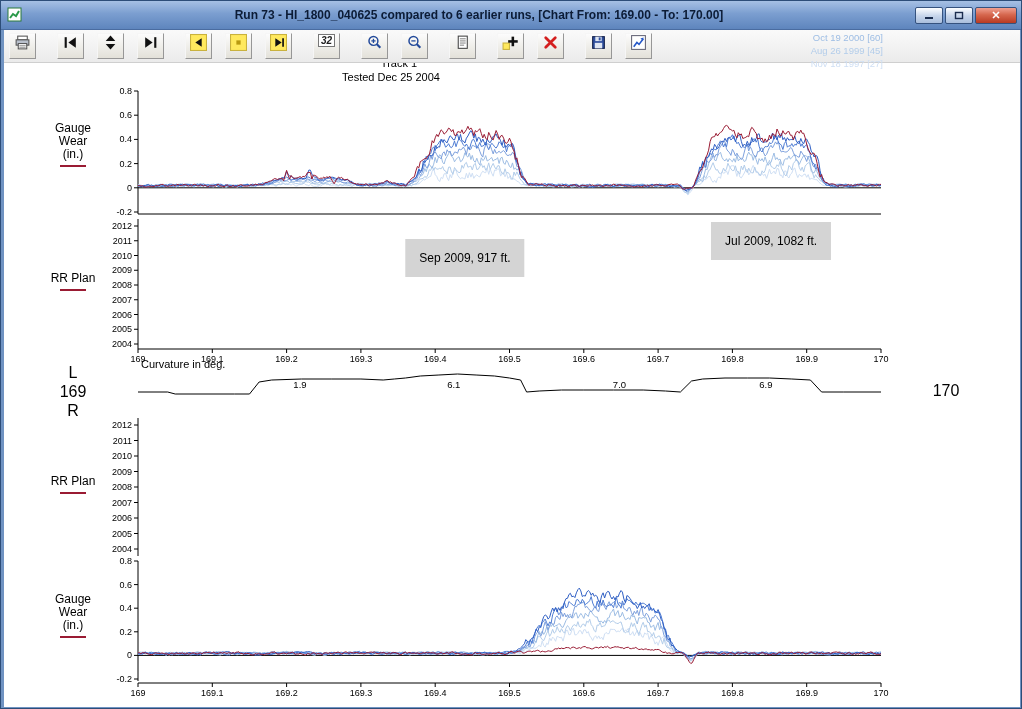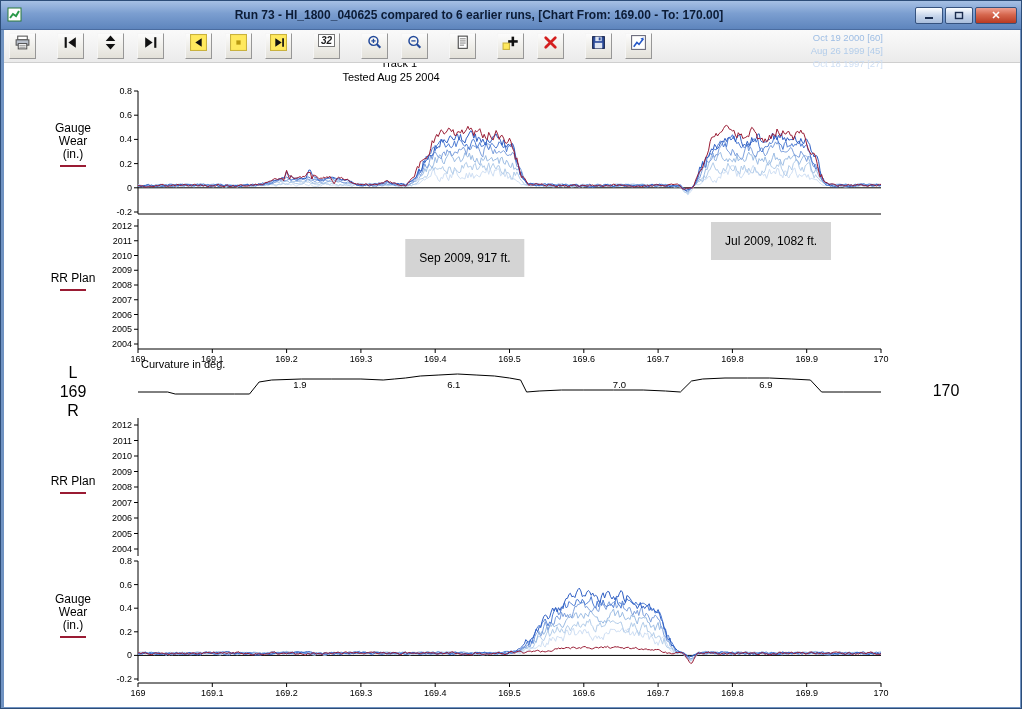--- a/index.html
+++ b/index.html
@@ -309,25 +309,25 @@
           <rect x="1.5" y="1.5" width="13" height="13" fill="#fff" stroke="#667"></rect>
           <path d="M3.5 12 L6.5 8 L8.5 9.8 L12.5 4.5" fill="none" stroke="#2457c8" stroke-width="1.5"></path>
           <path d="M12.8 3.2 L9.8 4.2 L12.2 6.4 Z" fill="#2457c8"></path>
         </svg>
       </button>
     </div>
 
   <div id="legend-col1" class="legend-col">
       <div style="color: rgb(157, 189, 228);">Oct 19 2000 [60]</div>
       <div style="color: rgb(179, 205, 234);">Aug 26 1999 [45]</div>
-      <div style="color: rgb(207, 223, 244);">Oct 18 1997 [27]</div>
+      <div style="color: rgb(207, 223, 244);">Nov 18 1997 [27]</div>
     </div>
 
   <div class="chart-header" style="left:390px;top:56px;margin-left:8px;">Track 1</div>
-  <div class="chart-header" style="left:390px;top:70px;">Tested Aug 25 2004</div>
+  <div class="chart-header" style="left:390px;top:70px;">Tested Dec 25 2004</div>
 
   <div class="side-label" style="top:121px;">
     <div>Gauge</div>
     <div>Wear</div>
     <div>(in.)</div>
     <div class="swatch" style="background: rgb(154, 27, 51);"></div>
   </div>
 
   <div class="side-label" style="top:271px;">
     <div>RR Plan</div>

